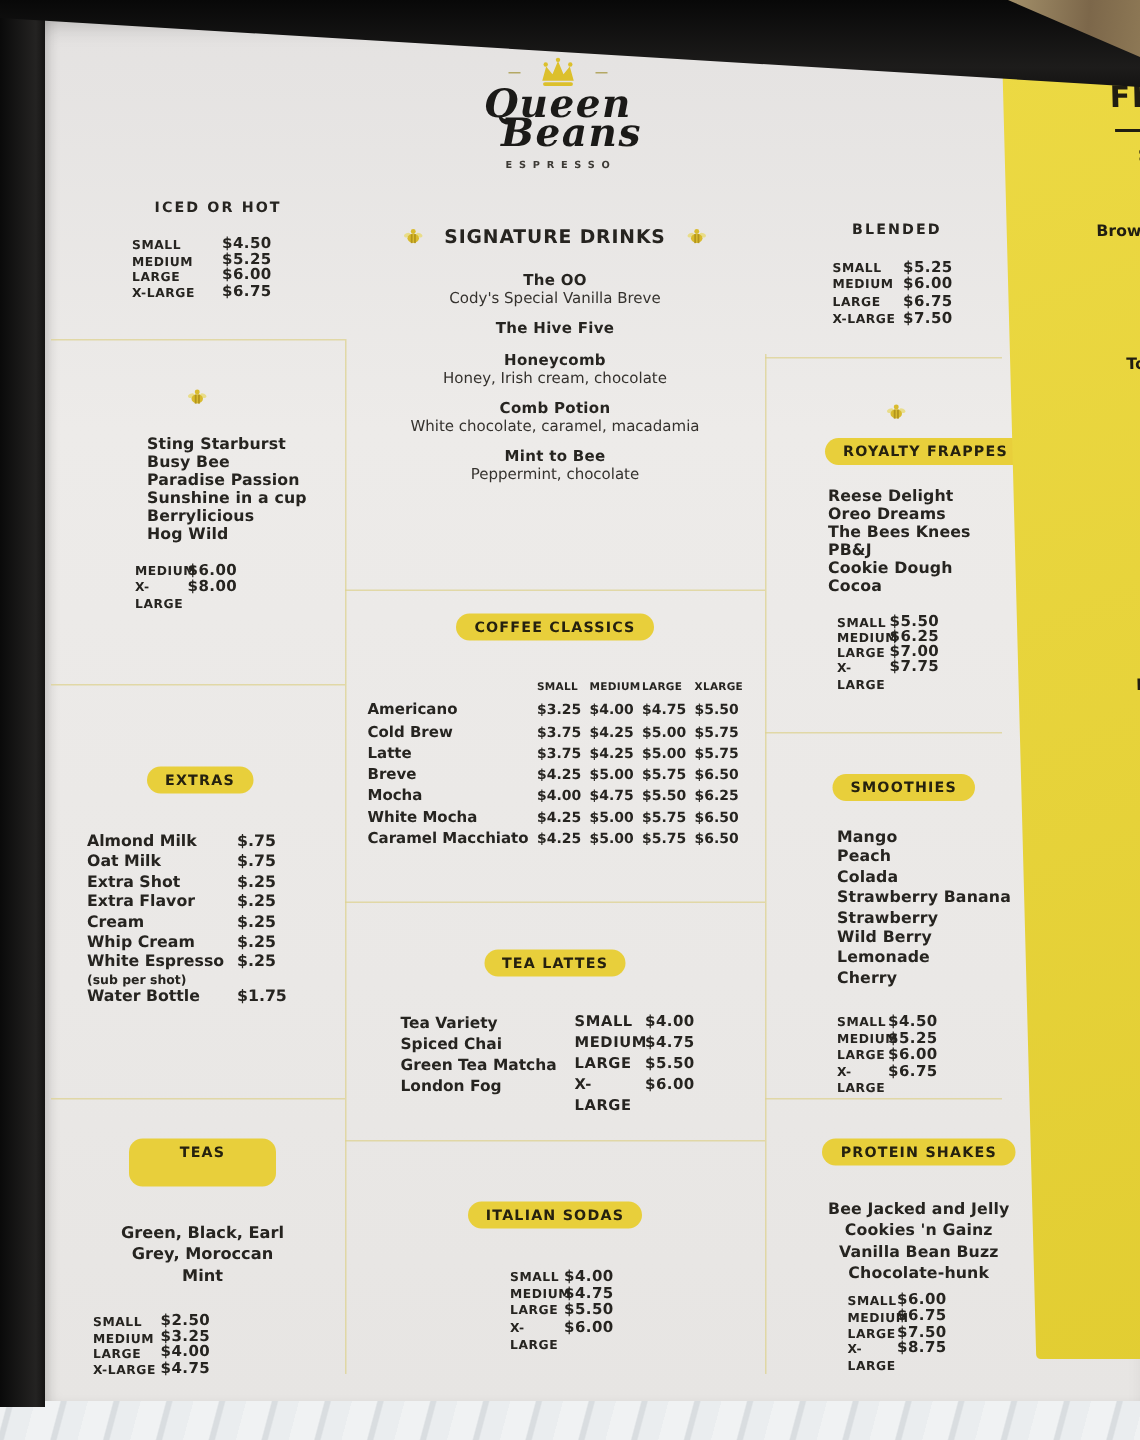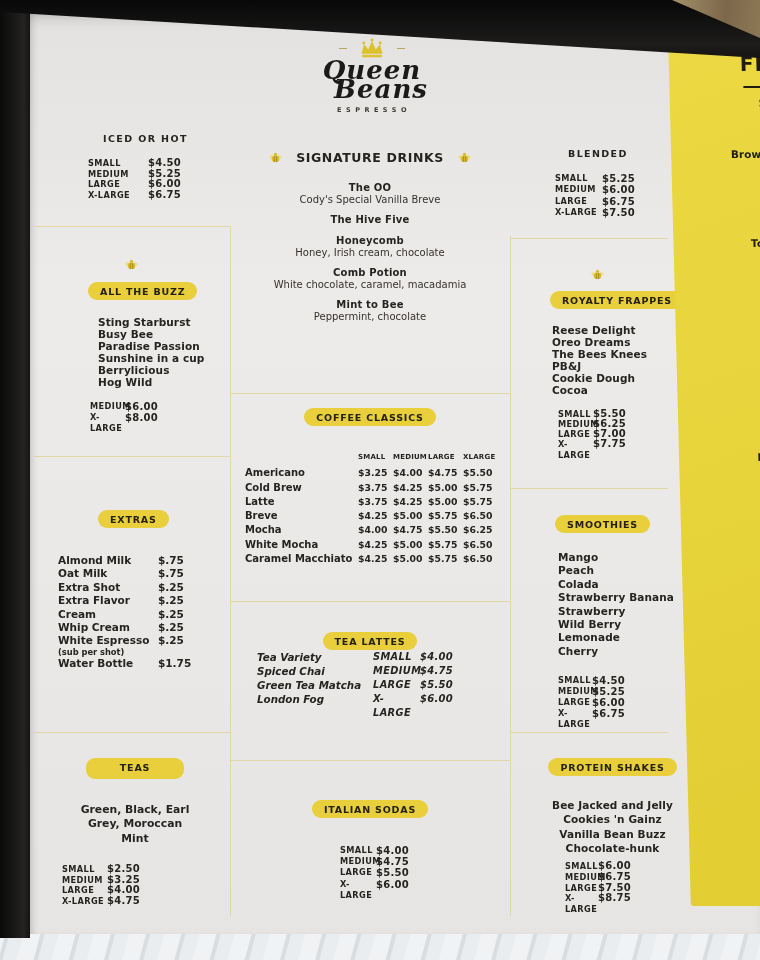--- a/index.html
+++ b/index.html
@@ -38,21 +38,21 @@
   .sig-title{font-size:12.5px;font-weight:800;letter-spacing:.6px;}
   .drink{margin-bottom:11px;}
   .dname{font-size:10px;font-weight:800;line-height:10px;letter-spacing:.2px;}
   .ddesc{font-size:10px;font-weight:400;line-height:9.5px;margin-top:1.5px;color:#35322e;}
   
   .crow{display:grid;grid-template-columns:113px 35px 35px 35px 35px;line-height:14.3px;padding-left:15px;}
   .cname{font-size:10px;font-weight:700;}
   .cp{font-size:9.3px;font-weight:800;}
   .chead .cp{font-size:7px;font-weight:800;letter-spacing:.2px;}
   
-  .tl-wrap{display:flex;padding-left:27px;font-style:italic;}
+  .tl-wrap{display:flex;padding-left:37px;margin-top:24px;}
   .tl-names{width:116px;font-size:10.3px;font-weight:700;}
   .tl-names div{line-height:14px;}
   .tl-srow{display:flex;line-height:14px;}
   .tl-srow .slabel{width:47px;font-size:9.8px;}
   .tl-srow .sprice{font-size:10px;}
   
   .xrow{display:grid;grid-template-columns:100px auto;line-height:13.4px;}
   .xitem,.xprice{font-size:10.5px;font-weight:700;}
   .xnote{display:block;font-size:8.3px;font-weight:700;line-height:9px;}
   
@@ -205,21 +205,20 @@
 
     <div class="sec" style="left:58px;top:247px;width:150px">
       <svg width="13" height="11" viewBox="0 0 14 12" style="margin-left:37px">
         <ellipse cx="2.6" cy="5.2" rx="2.4" ry="1.5" fill="#e9dd8a" transform="rotate(-25 2.6 5.2)"></ellipse>
         <ellipse cx="11.4" cy="5.2" rx="2.4" ry="1.5" fill="#e9dd8a" transform="rotate(25 11.4 5.2)"></ellipse>
         <ellipse cx="7" cy="7.5" rx="4.2" ry="3.4" fill="#d9bb2e"></ellipse>
         <rect x="5.2" y="4.5" width="1.3" height="6.5" fill="#b3951d"></rect>
           <rect x="7.6" y="4.5" width="1.3" height="6.5" fill="#b3951d"></rect>
         <circle cx="7" cy="2.6" r="1.8" fill="#d9bb2e"></circle>
       </svg>
-      <div style="margin-top:6px"><span class="pill">ALL THE BUZZ</span></div>
       <div class="ilist" style="margin-top:17px;padding-left:10px">
 
       <div class="iline">Sting Starburst</div>
           <div class="iline">Busy Bee</div>
           <div class="iline">Paradise Passion</div>
           <div class="iline">Sunshine in a cup</div>
           <div class="iline">Berrylicious</div>
           <div class="iline">Hog Wild</div>
         </div>
       <div class="sizes" style="--lw:35px;padding-left:2px;margin-top:13px">
@@ -437,21 +436,21 @@
             </div>
             <div class="tl-srow">
               <span class="slabel">X-LARGE</span>
               <span class="sprice">$6.00</span>
             </div>
           </div>
       </div>
     </div>
 
     <div class="sec" style="left:30px;top:748px;width:150px">
-      <div class="center-txt"><span class="pill" style="padding:4px 34px 6px">TEAS</span></div>
+      <div class="center-txt"><span class="pill" style="padding:4px 34px 17px">TEAS</span></div>
       <div class="center-txt" style="margin-top:24px;font-size:10.8px;font-weight:700;line-height:14.3px;padding:0 14px">Green, Black, Earl Grey, Moroccan Mint</div>
       <div class="sizes" style="--lw:45px;padding-left:2px;margin-top:18px">
 
       <div class="srow" style="line-height:10.7px">
             <span class="slabel">SMALL</span>
             <span class="sprice">$2.50</span>
           </div>
           <div class="srow" style="line-height:10.7px">
             <span class="slabel">MEDIUM</span>
             <span class="sprice">$3.25</span>

